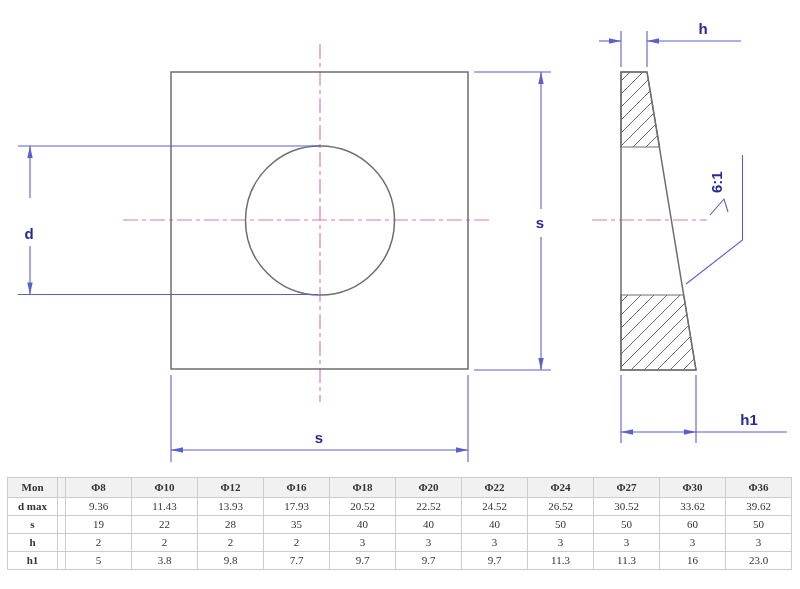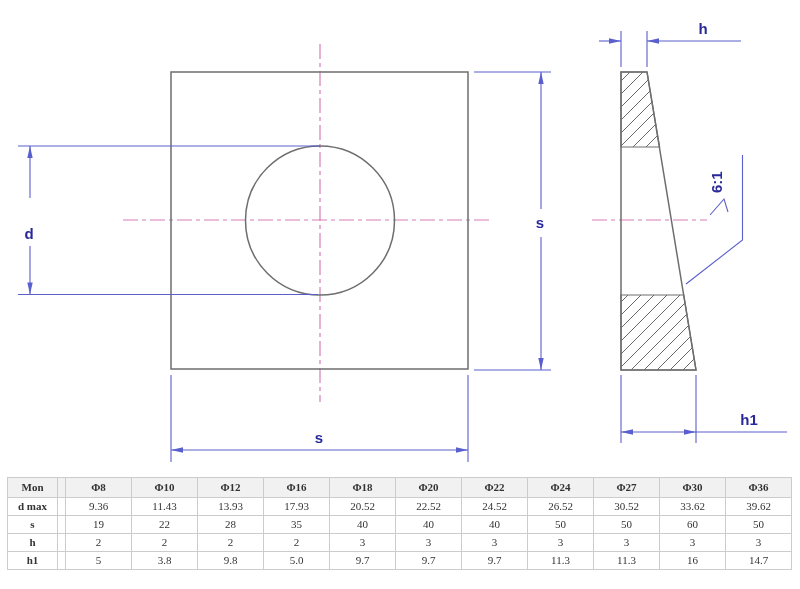--- a/index.html
+++ b/index.html
@@ -176,23 +176,23 @@
         <td>3</td>
         <td>3</td>
         <td>3</td>
       </tr>
       <tr>
         <th>h1</th>
         <td></td>
         <td>5</td>
         <td>3.8</td>
         <td>9.8</td>
-        <td>5.0</td>
+        <td>7.7</td>
         <td>9.7</td>
         <td>9.7</td>
         <td>9.7</td>
         <td>11.3</td>
         <td>11.3</td>
         <td>16</td>
-        <td>14.7</td>
+        <td>23.0</td>
       </tr>
     </tbody>
 </table>
 
 </body></html>

